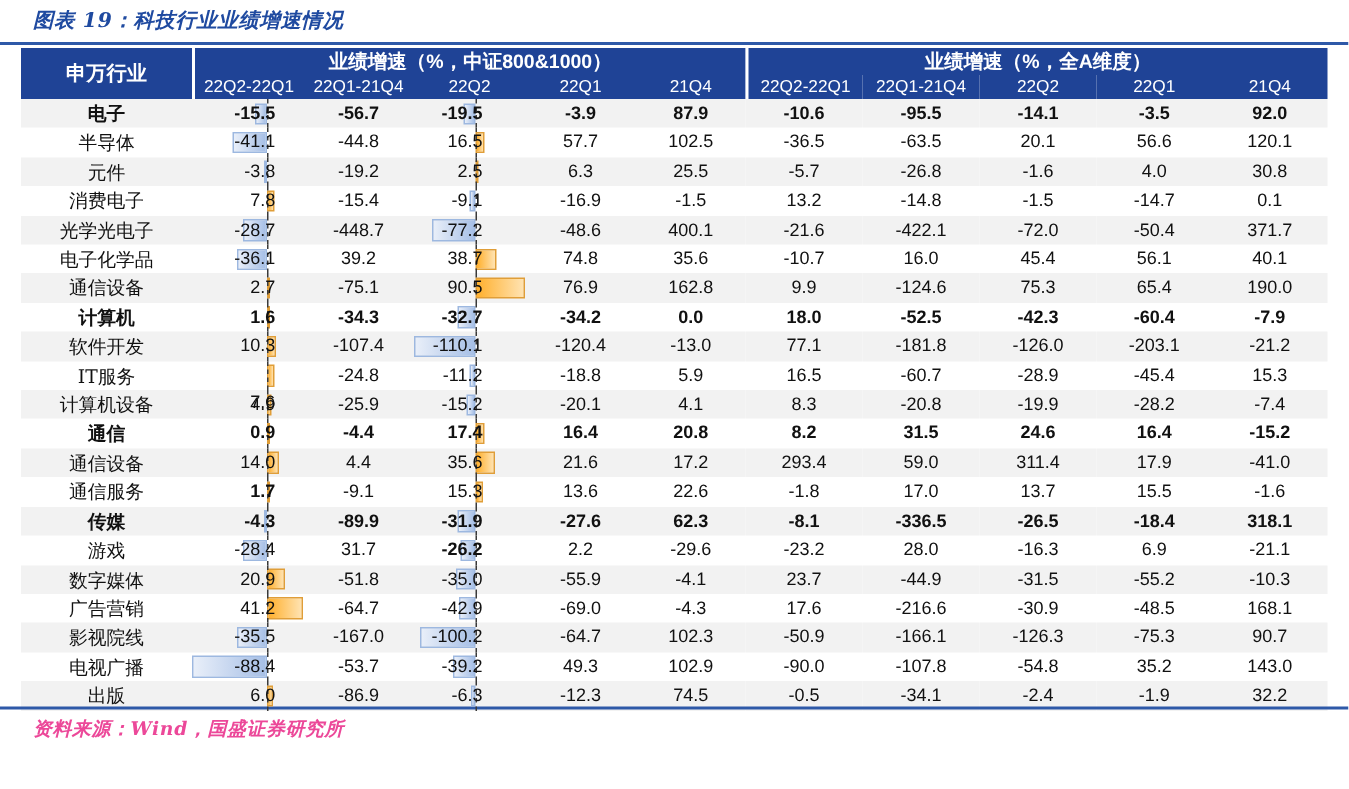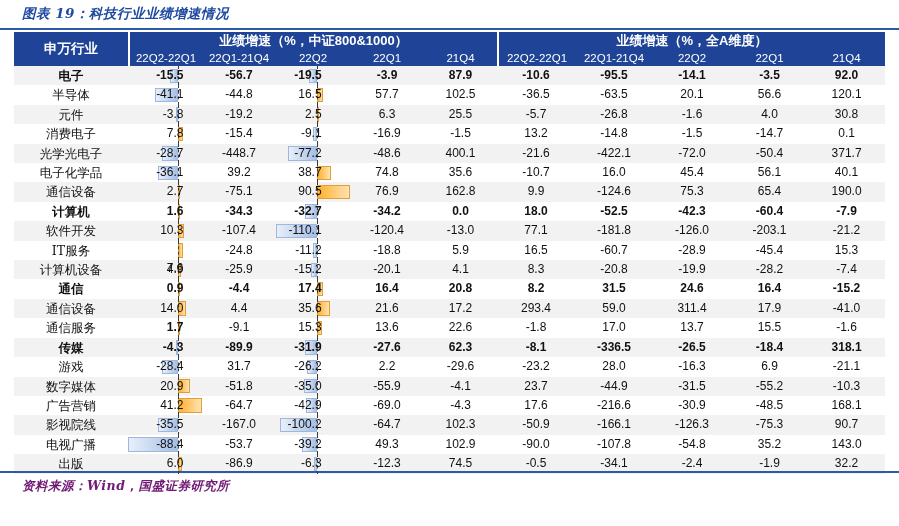--- a/index.html
+++ b/index.html
@@ -21,21 +21,21 @@
            position:relative;line-height:19.4px;white-space:nowrap;}
   tr.stripe td{background:#F2F2F2;}
   td.ind{font-family:"DejaVu Serif",serif;font-size:12.5px;}
   tr.boldrow td{font-weight:bold;}
   .axis{position:absolute;top:0;bottom:0;width:0;border-left:1px dashed #3a3a3a;z-index:2;}
   .bar{position:absolute;top:2.5px;bottom:2.5px;z-index:1;box-sizing:border-box;}
   .bar.pos{background:linear-gradient(to right,#FFB02E,#FFE3B2);border:1px solid #E09E38;}
   .bar.neg{background:linear-gradient(to left,#A6BFE6,#E9EFF9);border:1px solid #9DB8E0;}
   .val{position:absolute;top:0;z-index:3;line-height:19.4px;}
   .source{position:absolute;left:22px;top:478px;font-family:"DejaVu Serif",serif;
-          font-style:italic;font-weight:bold;font-size:12.5px;color:#701a75;letter-spacing:.5px;}
+          font-style:italic;font-weight:bold;font-size:12.5px;color:#ec4899;letter-spacing:.5px;}
 </style>
 </head>
 <body>
 
 <div class="title">图表 19：科技行业业绩增速情况</div>
 <div class="rule rule-top"></div>
 
 <table>
   <colgroup>
     <col style="width:114px">
@@ -389,21 +389,21 @@
         <td class="ind">游戏</td>
         <td>
           <div class="bar neg" style="right: 31.7901%; width: 21.9136%;"></div>
           <div class="axis" style="left: 68.2099%;"></div>
           <span class="val" style="right: calc(31.7901% - 5px);">-28.4</span>
         </td>
         <td>31.7</td>
         <td>
           <div class="bar neg" style="right: 45.1147%; width: 13.0608%;"></div>
           <div class="axis" style="left: 54.8853%;"></div>
-          <span class="val" style="right: calc(45.1147% - 5px);">-26.2</span>
+          <span class="val" style="right: calc(45.1147% - 5px); font-weight: bold;">-26.2</span>
         </td>
         <td>2.2</td>
         <td>-29.6</td>
         <td>-23.2</td>
         <td>28.0</td>
         <td>-16.3</td>
         <td>6.9</td>
         <td>-21.1</td>
       </tr>
       <tr class="stripe">

